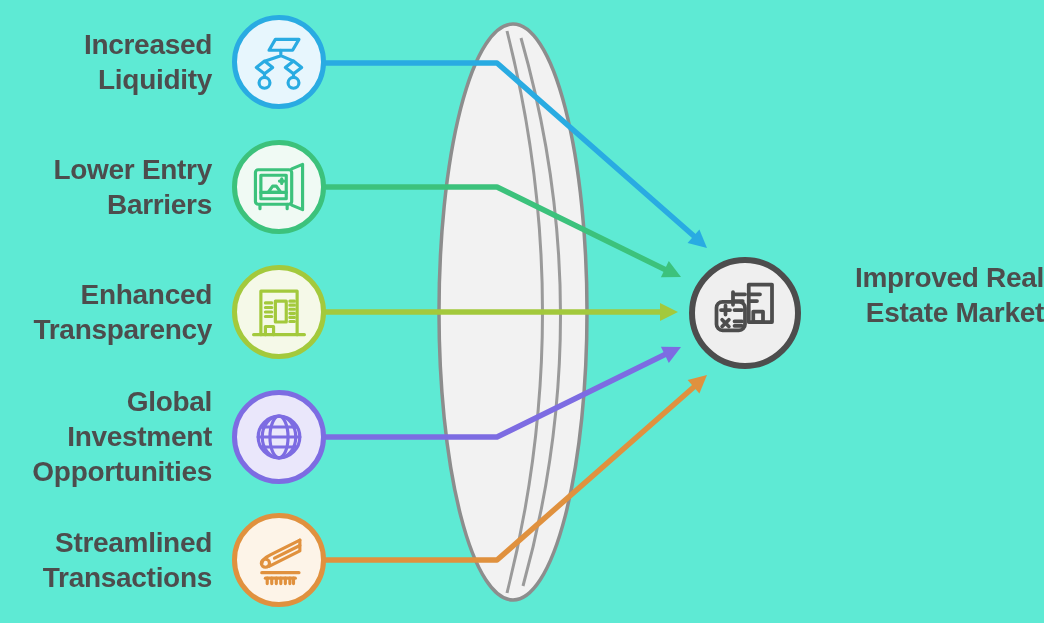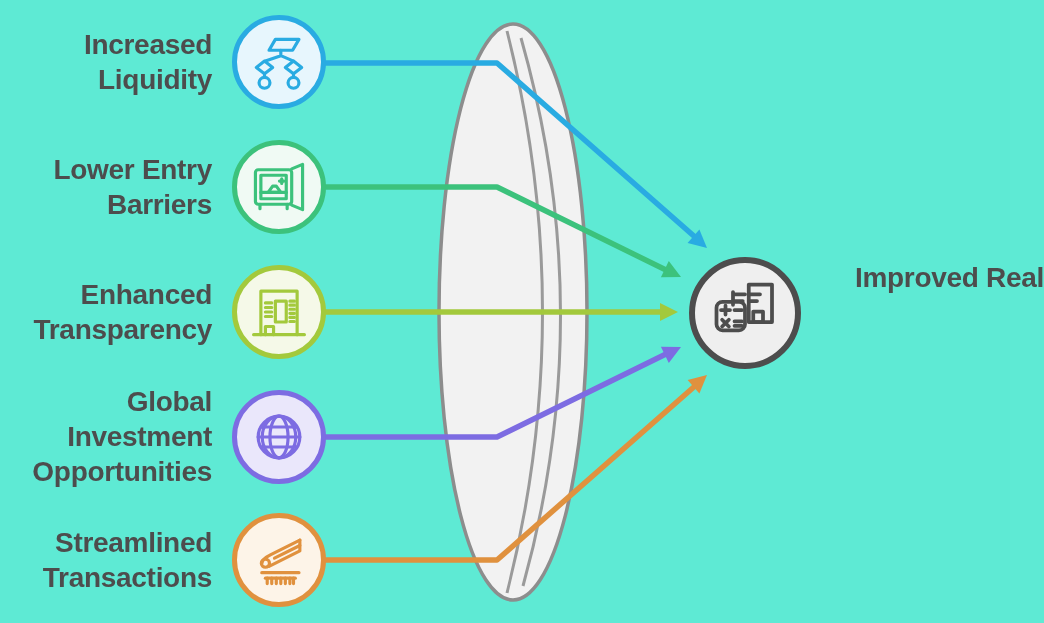--- a/index.html
+++ b/index.html
@@ -143,15 +143,16 @@
       <path d="M 53 23 H 68 M 53 32 H 64"></path>
       <rect x="10" y="33" width="38" height="38" rx="8"></rect>
       <path d="M 16 44 H 28 M 22 38 V 50"></path>
       <path d="M 34 44 H 44"></path>
       <path d="M 17.5 57 L 26.5 66 M 26.5 57 L 17.5 66"></path>
       <path d="M 34 59 H 44 M 34 65 H 44"></path>
     </svg>
   </div>
   <div class="outcome-label">
     <div>Improved Real</div>
+    <div>Estate Market</div>
   </div>
 
 </div>
 
 </body></html>

